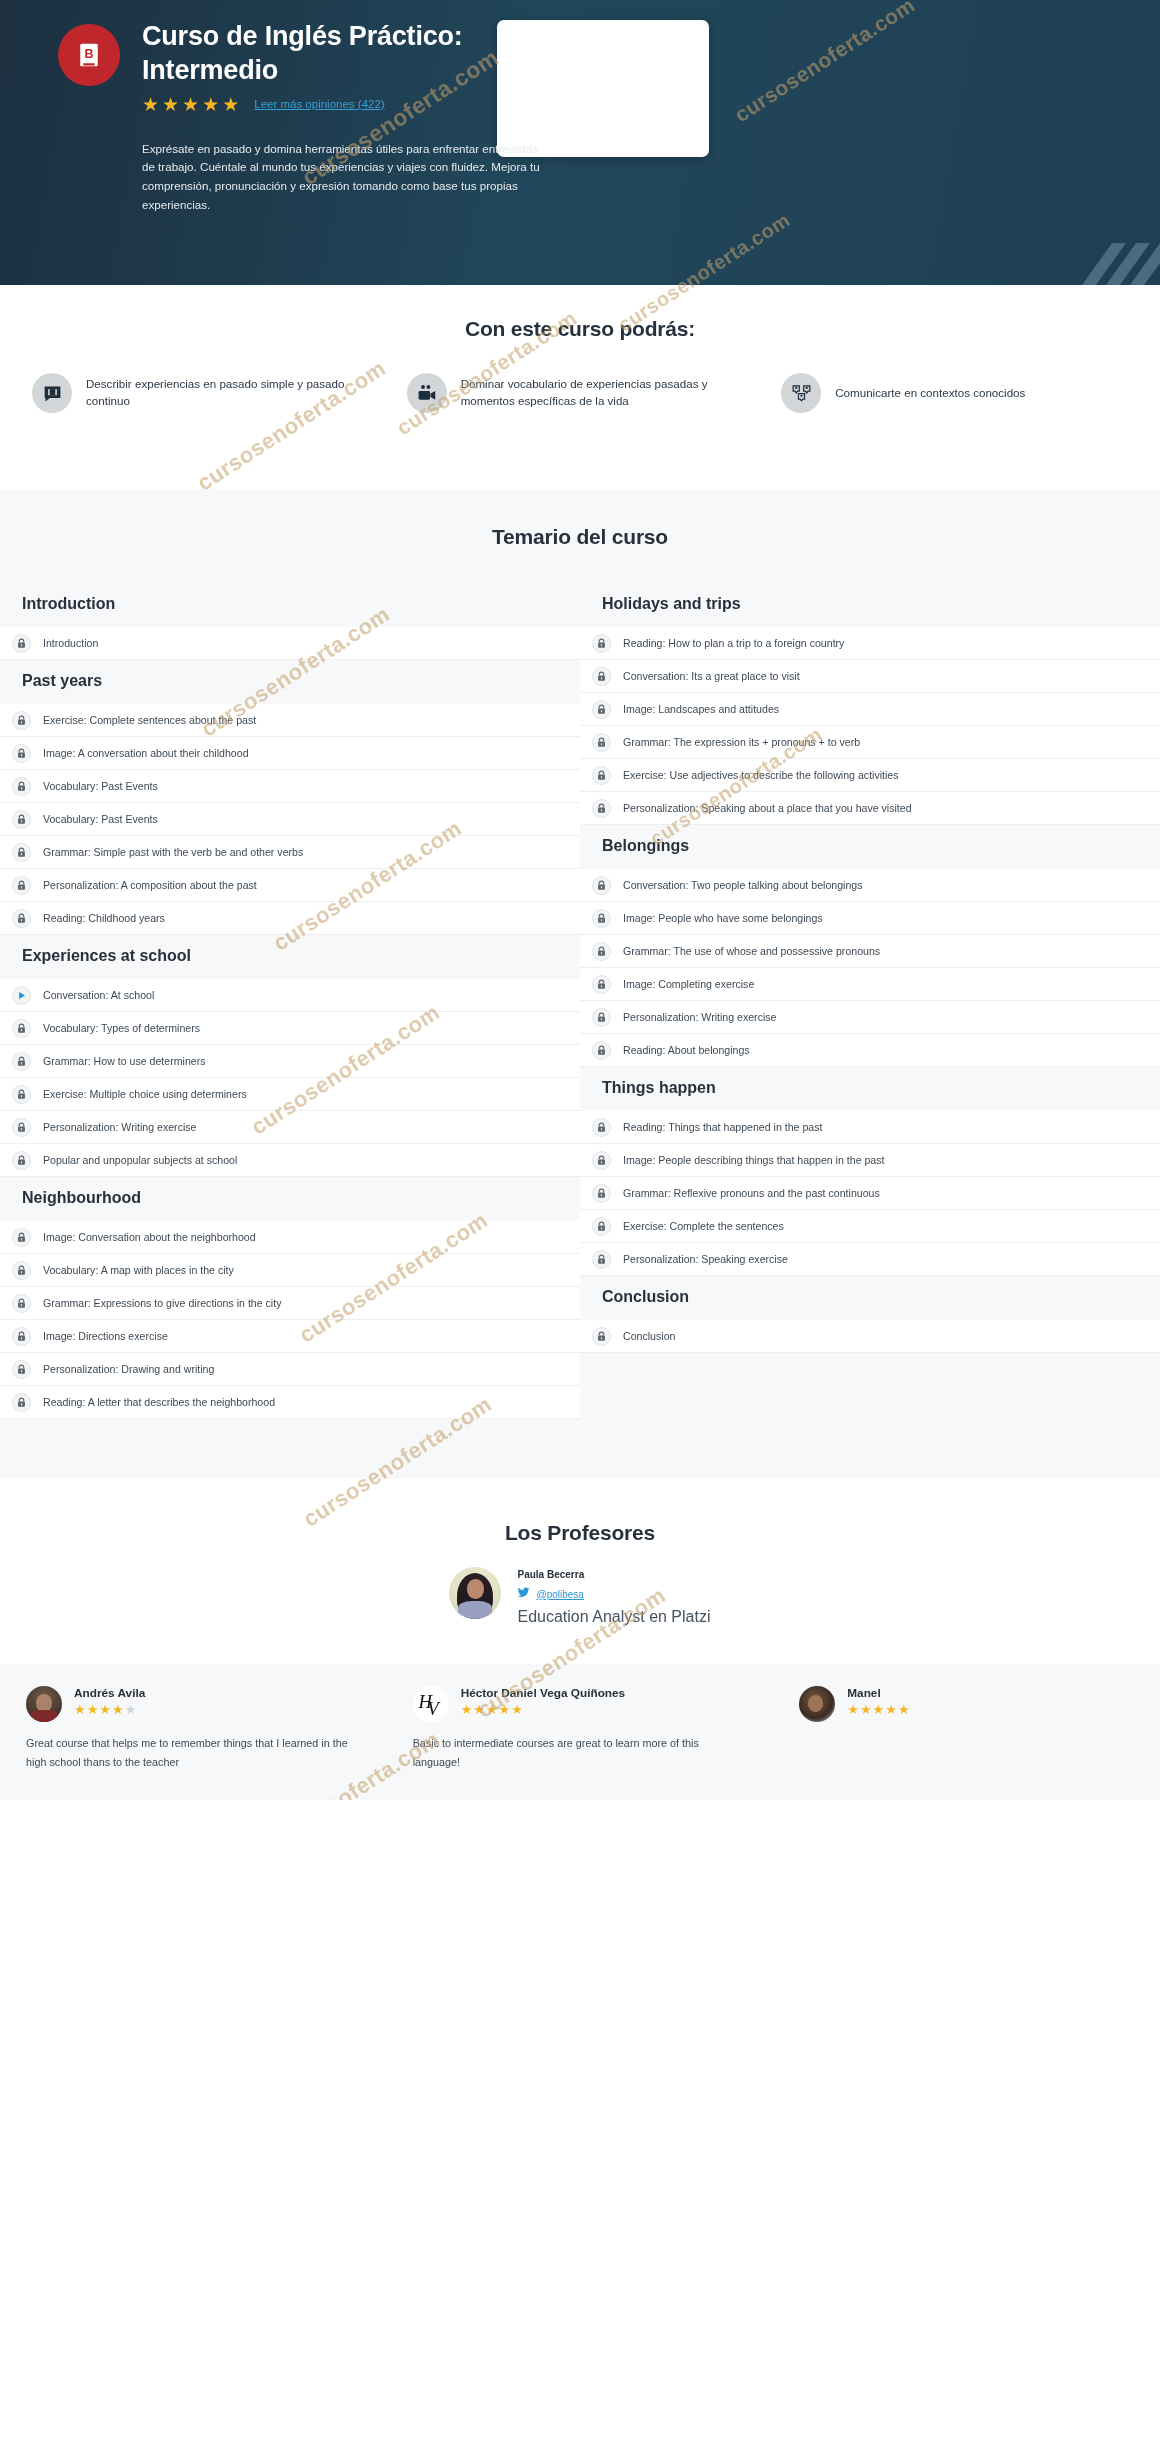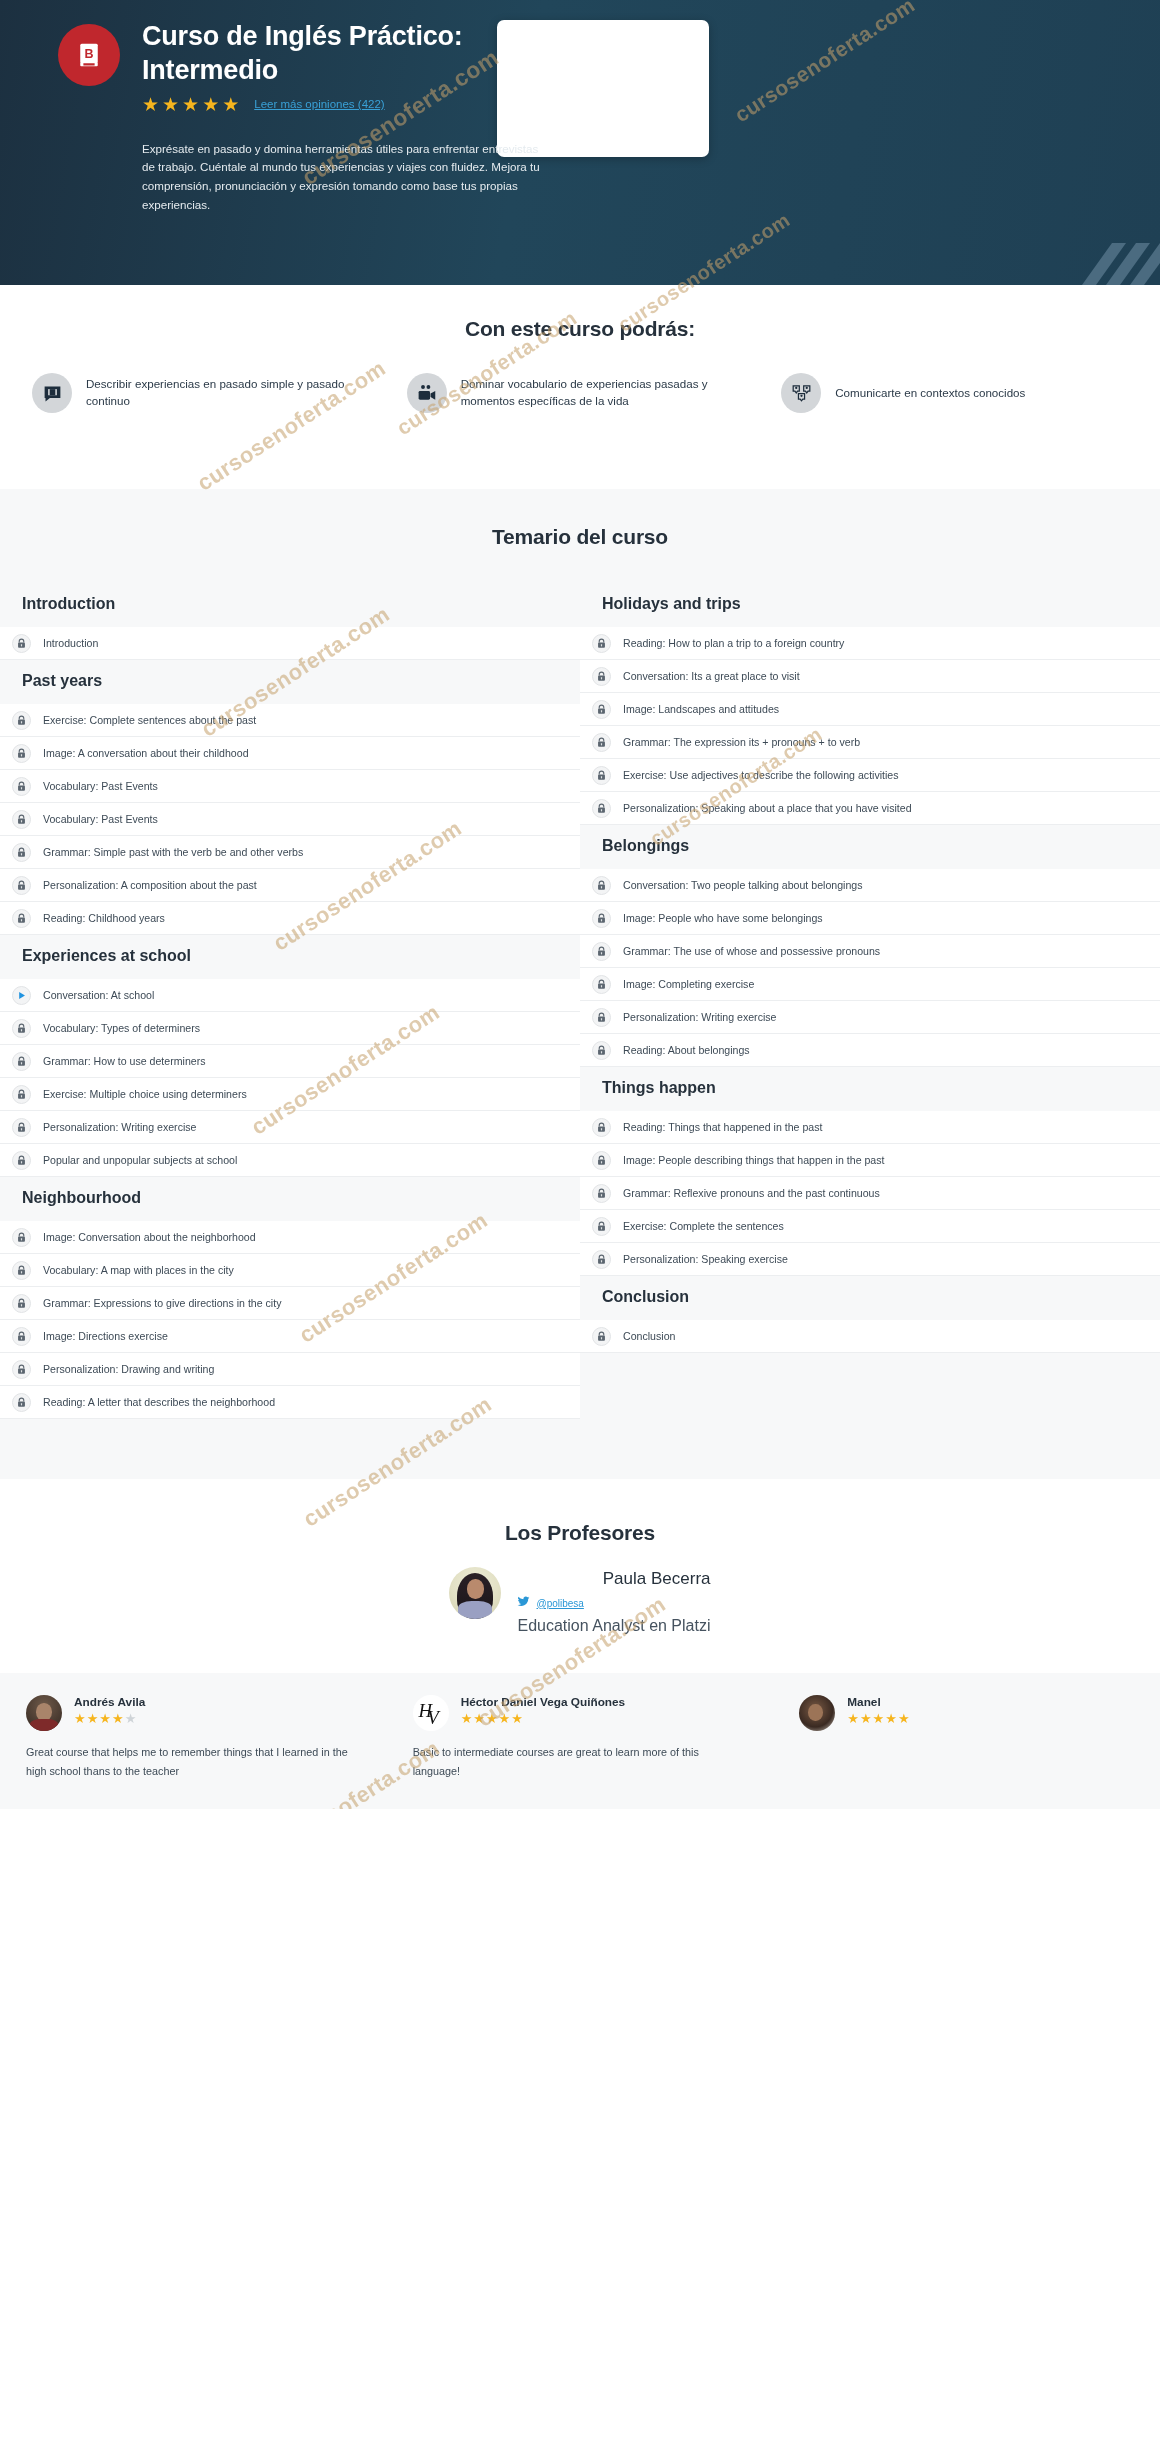--- a/index.html
+++ b/index.html
@@ -190,21 +190,21 @@
   }
   .prof-avatar .face {
     position: absolute; left: 18px; top: 12px; width: 17px; height: 20px;
     background: #b98a6d; border-radius: 48%;
   }
   .prof-avatar .body {
     position: absolute; left: 9px; bottom: 0; width: 34px; height: 18px;
     background: #9aa0c2; border-radius: 40% 40% 0 0;
   }
   .prof-info { margin-left: 16px; padding-top: 2px; }
-  .prof-name { font-size: 17px; font-weight: normal; color: #26313c; text-align: right; }
+  .prof-name { font-size: 10px; font-weight: bold; color: #26313c; }
   .prof-handle-row { display: flex; align-items: center; gap: 6px; margin-top: 5px; }
   .prof-handle { font-size: 10px; color: #2a97d6; }
   .prof-role { font-size: 16px; color: #45525f; margin-top: 5px; }
 
   
   .testimonials {
     background: #f7f8f9;
     padding: 22px 0 28px 0;
     display: flex;
     position: relative;

